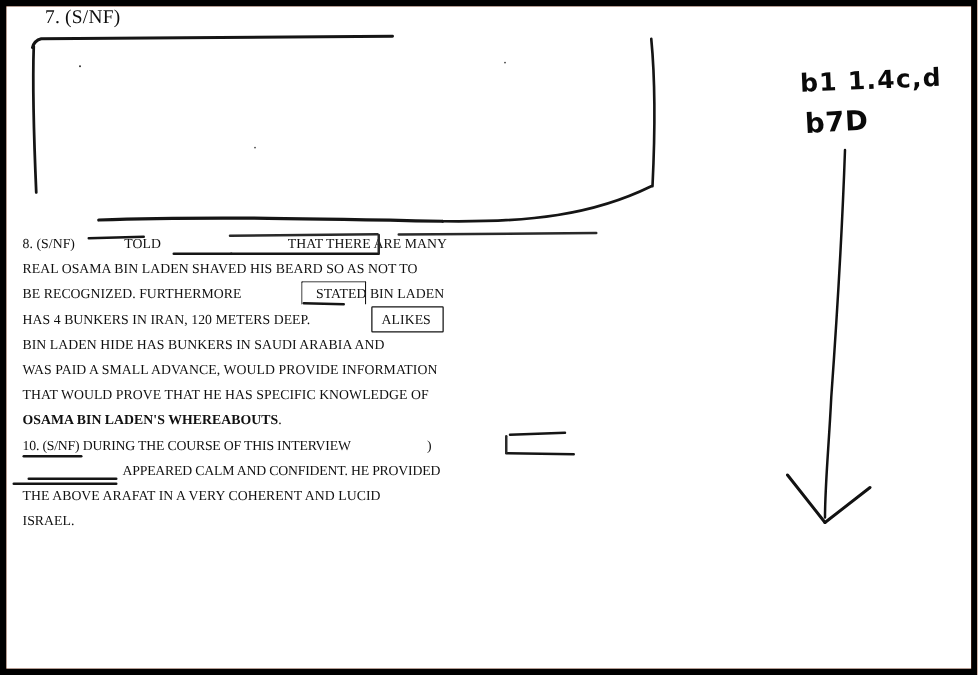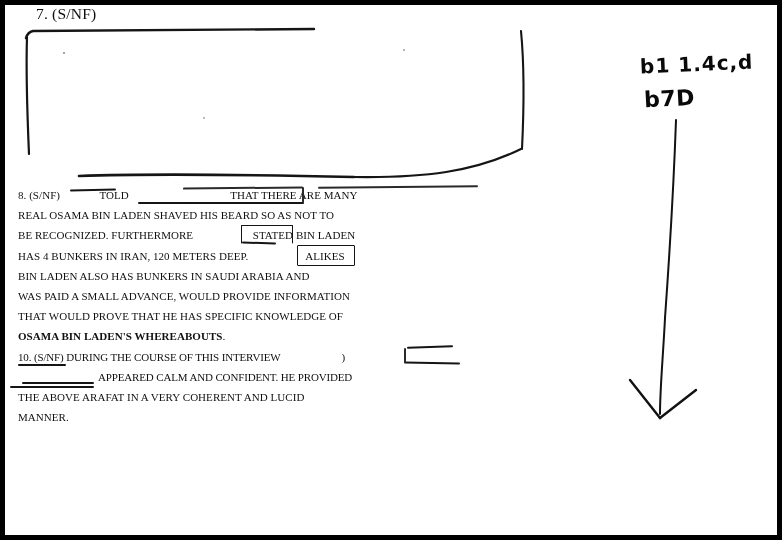--- a/index.html
+++ b/index.html
@@ -185,21 +185,21 @@
     </div>
 
     <div class="line">
       <span>HAS 4 BUNKERS IN IRAN, 120 METERS DEEP.</span>
       <span class="gap" style="width:52px"></span>
       <span>ALIKES</span>
       <span class="rbox" style="left:279px; top:-1px; width:56px; height:19px;"></span>
     </div>
 
     <div class="line">
-      <span>BIN LADEN ALSO HAS BUNKERS IN SAUDI ARABIA AND</span>
+      <span>BIN LADEN HIDE HAS BUNKERS IN SAUDI ARABIA AND</span>
     </div>
 
 
 
 
 
     <div class="line">
       <span>WAS PAID A SMALL ADVANCE, WOULD PROVIDE INFORMATION</span>
     </div>
 
@@ -226,21 +226,21 @@
       <span>APPEARED CALM AND CONFIDENT.  HE PROVIDED</span>
       <span class="ul" style="left:4px; top:15px; width:72px"></span>
       <span class="ul" style="left:-8px; top:19px; width:84px"></span>
     </div>
 
     <div class="line">
       <span>THE ABOVE ARAFAT IN A VERY COHERENT AND LUCID</span>
     </div>
 
     <div class="line">
-      <span>MANNER.</span>
+      <span>ISRAEL.</span>
     </div>
 
   </div>
 
   <div class="handwriting hw-exempt1">b1  1.4c,d</div>
 
   <div class="handwriting hw-exempt2">b7D</div>
 
   <div class="margin-arrow">
     <svg width="110" height="312" viewBox="0 0 110 312">

